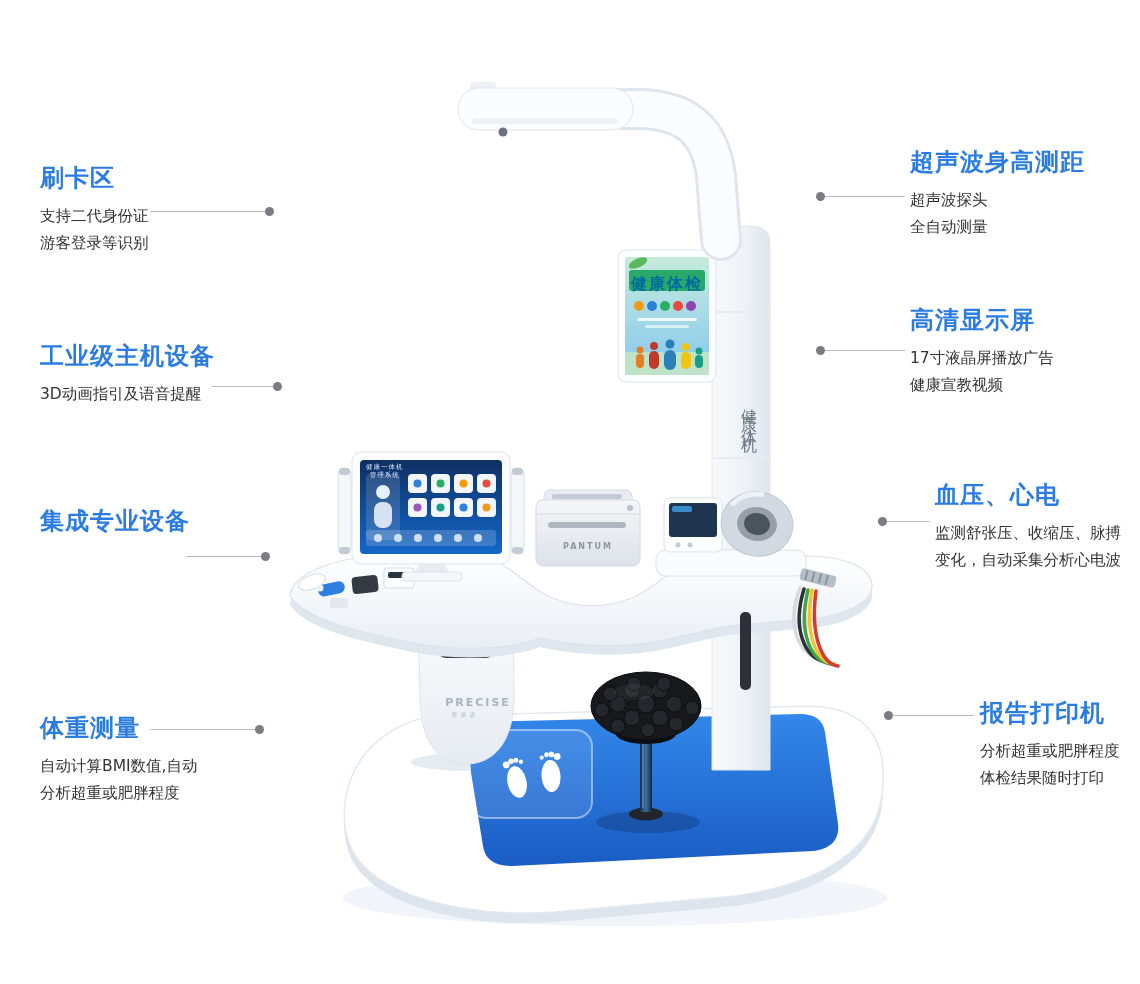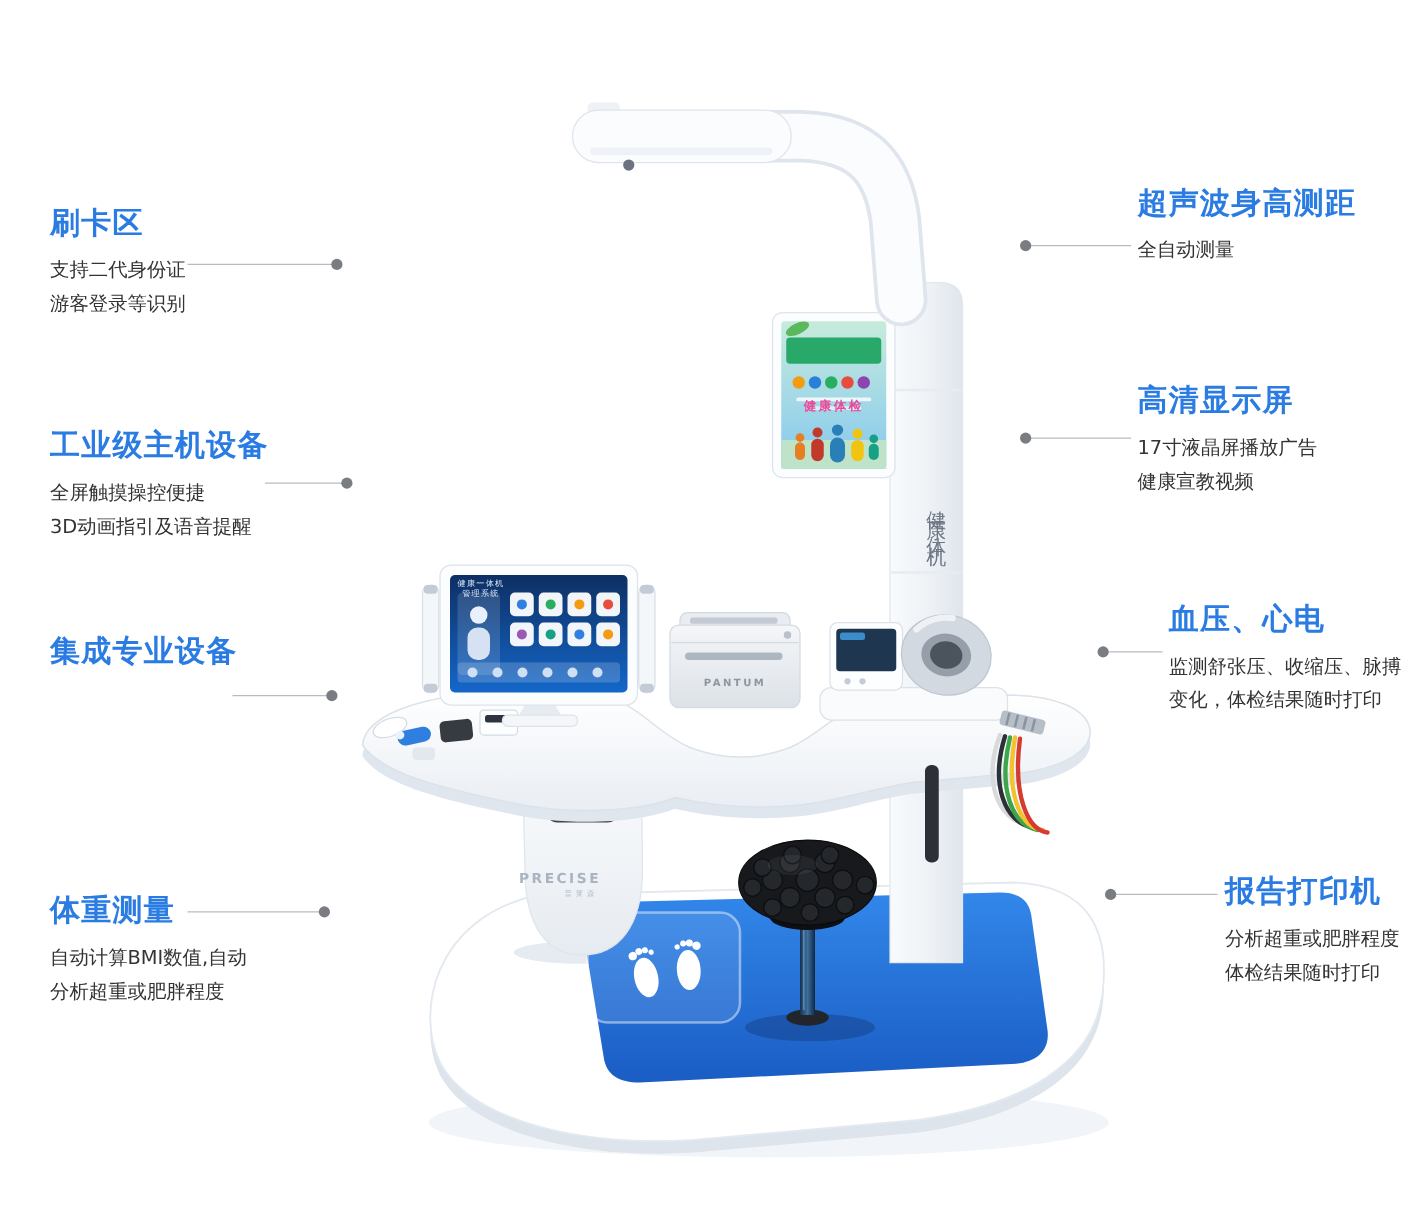--- a/index.html
+++ b/index.html
@@ -11,28 +11,28 @@
   
   .callout{position:absolute;z-index:3;}
   .c-title{font-size:24px;font-weight:700;color:#2a7ce2;letter-spacing:1px;white-space:nowrap;}
   .c-desc{margin-top:9px;font-size:15.5px;color:#333333;line-height:27px;white-space:nowrap;}
   .leader{position:absolute;z-index:2;border-top:1px solid #b8bcc1;height:0;}
   .leader .dot{position:absolute;top:-5px;width:9px;height:9px;border-radius:50%;background:#797d82;}
   .leader.dot-right .dot{right:-4px;}
   .leader.dot-left .dot{left:-4px;}
   
   .m-text{position:absolute;z-index:2;text-align:center;}
-  .poster-title{left:629px;top:274px;width:76px;text-align:center;font-size:10px;font-weight:700;
-    color:#ec4899;letter-spacing:2px;margin-top:44px;}
+  .poster-title{left:629px;top:274px;width:76px;text-align:center;font-size:16px;font-weight:700;
+    color:#0369a1;letter-spacing:2px;}
   .column-vtext{left:727px;top:338px;width:28px;height:150px;padding-left:4px;
     writing-mode:vertical-rl;text-orientation:upright;font-size:16px;color:#6e7884;letter-spacing:7px;}
   .monitor-header{left:366px;top:463px;font-size:6.5px;line-height:8px;color:#d8e6fa;letter-spacing:1px;}
   .printer-brand{left:558px;top:542px;width:60px;font-size:8px;font-weight:600;
     letter-spacing:2px;color:#8d95a0;}
-  .pedestal-brand{left:414px;top:696px;width:68px;font-size:11px;font-weight:700;
+  .pedestal-brand{left:444px;top:696px;width:68px;font-size:11px;font-weight:700;
     letter-spacing:2px;color:#a9b4c1;}
   .pedestal-sub{left:431px;top:711px;width:68px;text-align:center;font-size:6px;
     letter-spacing:3px;color:#b6c0cb;}
 </style>
 </head>
 <body>
 
 <div class="canvas">
 
   <svg class="machine-svg" width="1140" height="984" viewBox="0 0 1140 984">
@@ -302,21 +302,20 @@
       <div>游客登录等识别</div>
     </div>
   </div>
   <div class="leader dot-right" style="left:150px;top:211px;width:120px">
       <span class="dot"></span>
     </div>
 
   <div class="callout" style="left:40px;top:340px">
     <div class="c-title">工业级主机设备</div>
     <div class="c-desc">
-      <div>全屏触摸操控便捷</div>
       <div>3D动画指引及语音提醒</div>
     </div>
   </div>
   <div class="leader dot-right" style="left:212px;top:386px;width:66px">
       <span class="dot"></span>
     </div>
 
   <div class="callout" style="left:40px;top:505px">
     <div class="c-title">集成专业设备</div>
   </div>
@@ -331,20 +330,21 @@
       <div>分析超重或肥胖程度</div>
     </div>
   </div>
   <div class="leader dot-right" style="left:150px;top:729px;width:110px">
       <span class="dot"></span>
     </div>
 
   <div class="callout" style="left:910px;top:146px">
     <div class="c-title">超声波身高测距</div>
     <div class="c-desc">
+      <div>超声波探头</div>
       <div>全自动测量</div>
     </div>
   </div>
   <div class="leader dot-left" style="left:820px;top:196px;width:85px">
       <span class="dot"></span>
     </div>
 
   <div class="callout" style="left:910px;top:304px">
     <div class="c-title">高清显示屏</div>
     <div class="c-desc">
@@ -353,21 +353,21 @@
     </div>
   </div>
   <div class="leader dot-left" style="left:820px;top:350px;width:85px">
       <span class="dot"></span>
     </div>
 
   <div class="callout" style="left:935px;top:479px">
     <div class="c-title">血压、心电</div>
     <div class="c-desc">
       <div>监测舒张压、收缩压、脉搏</div>
-      <div>变化，体检结果随时打印</div>
+      <div>变化，自动采集分析心电波</div>
     </div>
   </div>
   <div class="leader dot-left" style="left:882px;top:521px;width:48px">
       <span class="dot"></span>
     </div>
 
   <div class="callout" style="left:980px;top:697px">
     <div class="c-title">报告打印机</div>
     <div class="c-desc">
       <div>分析超重或肥胖程度</div>

